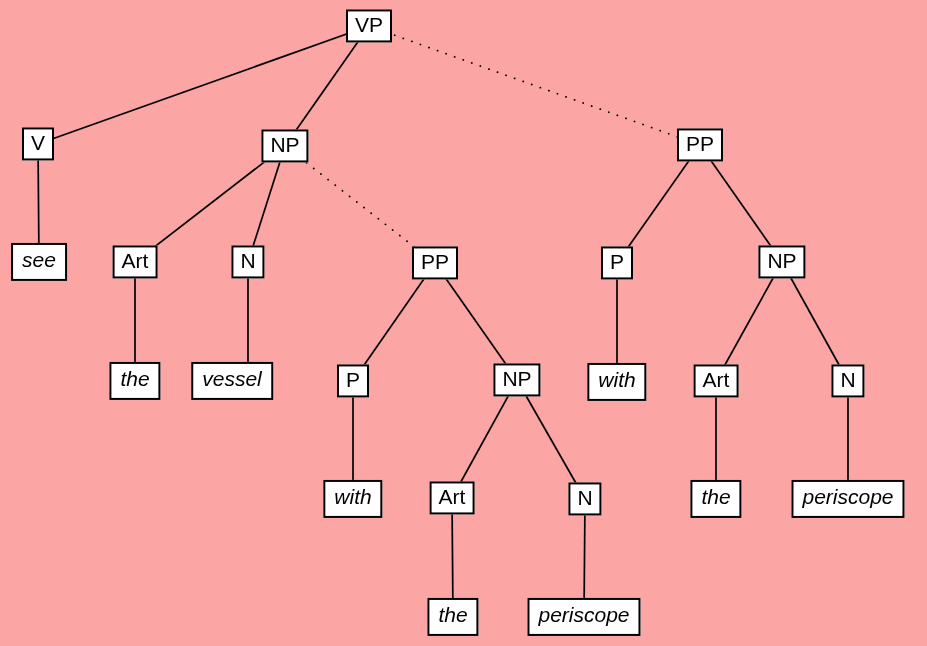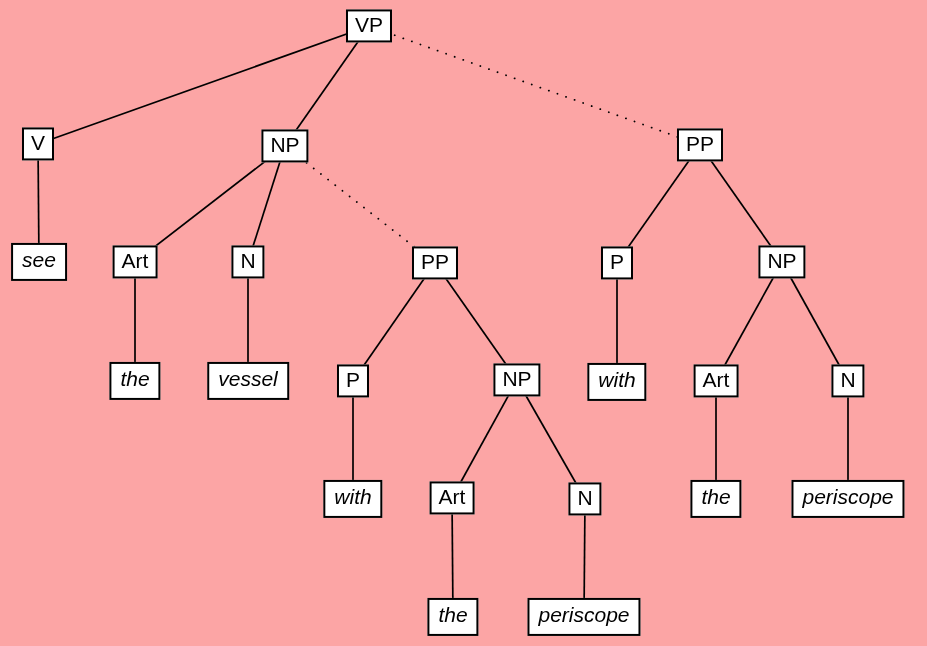--- a/index.html
+++ b/index.html
@@ -90,21 +90,21 @@
       <div class="tree-node" style="left: 38px; top: 144px;">V</div>
       <div class="tree-node" style="left: 285px; top: 146px;">NP</div>
       <div class="tree-node" style="left: 700px; top: 145px;">PP</div>
       <div class="tree-node terminal" style="left: 39px; top: 262px;">see</div>
       <div class="tree-node" style="left: 135px; top: 262px;">Art</div>
       <div class="tree-node" style="left: 248px; top: 262px;">N</div>
       <div class="tree-node" style="left: 435px; top: 263px;">PP</div>
       <div class="tree-node" style="left: 617px; top: 263px;">P</div>
       <div class="tree-node" style="left: 782px; top: 262px;">NP</div>
       <div class="tree-node terminal" style="left: 135px; top: 381px;">the</div>
-      <div class="tree-node terminal" style="left: 248px; top: 381px;">vessel</div>
+      <div class="tree-node terminal" style="left: 232px; top: 381px;">vessel</div>
       <div class="tree-node" style="left: 353px; top: 381px;">P</div>
       <div class="tree-node" style="left: 517px; top: 380px;">NP</div>
       <div class="tree-node terminal" style="left: 617px; top: 382px;">with</div>
       <div class="tree-node" style="left: 716px; top: 381px;">Art</div>
       <div class="tree-node" style="left: 848px; top: 381px;">N</div>
       <div class="tree-node terminal" style="left: 353px; top: 499px;">with</div>
       <div class="tree-node" style="left: 452px; top: 498px;">Art</div>
       <div class="tree-node" style="left: 585px; top: 499px;">N</div>
       <div class="tree-node terminal" style="left: 716px; top: 499px;">the</div>
       <div class="tree-node terminal" style="left: 848px; top: 499px;">periscope</div>

